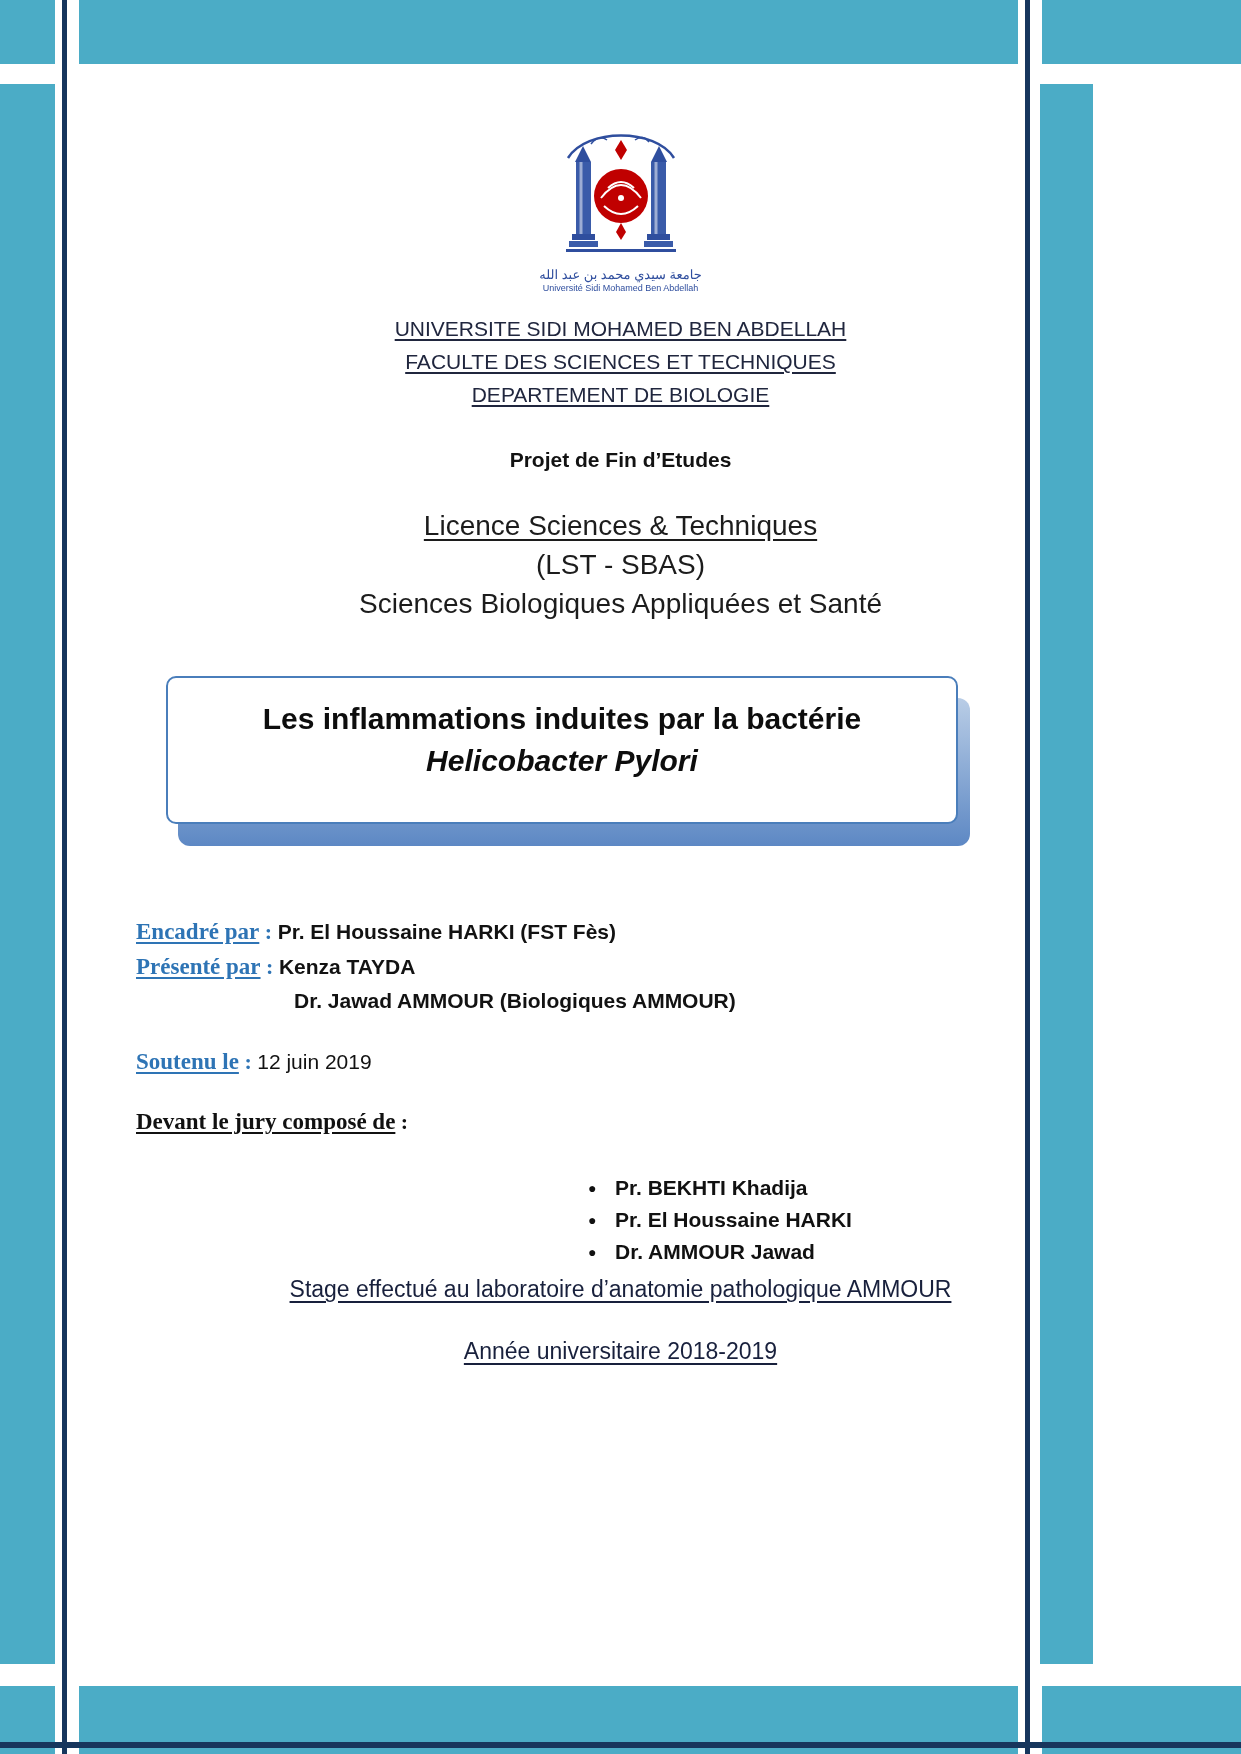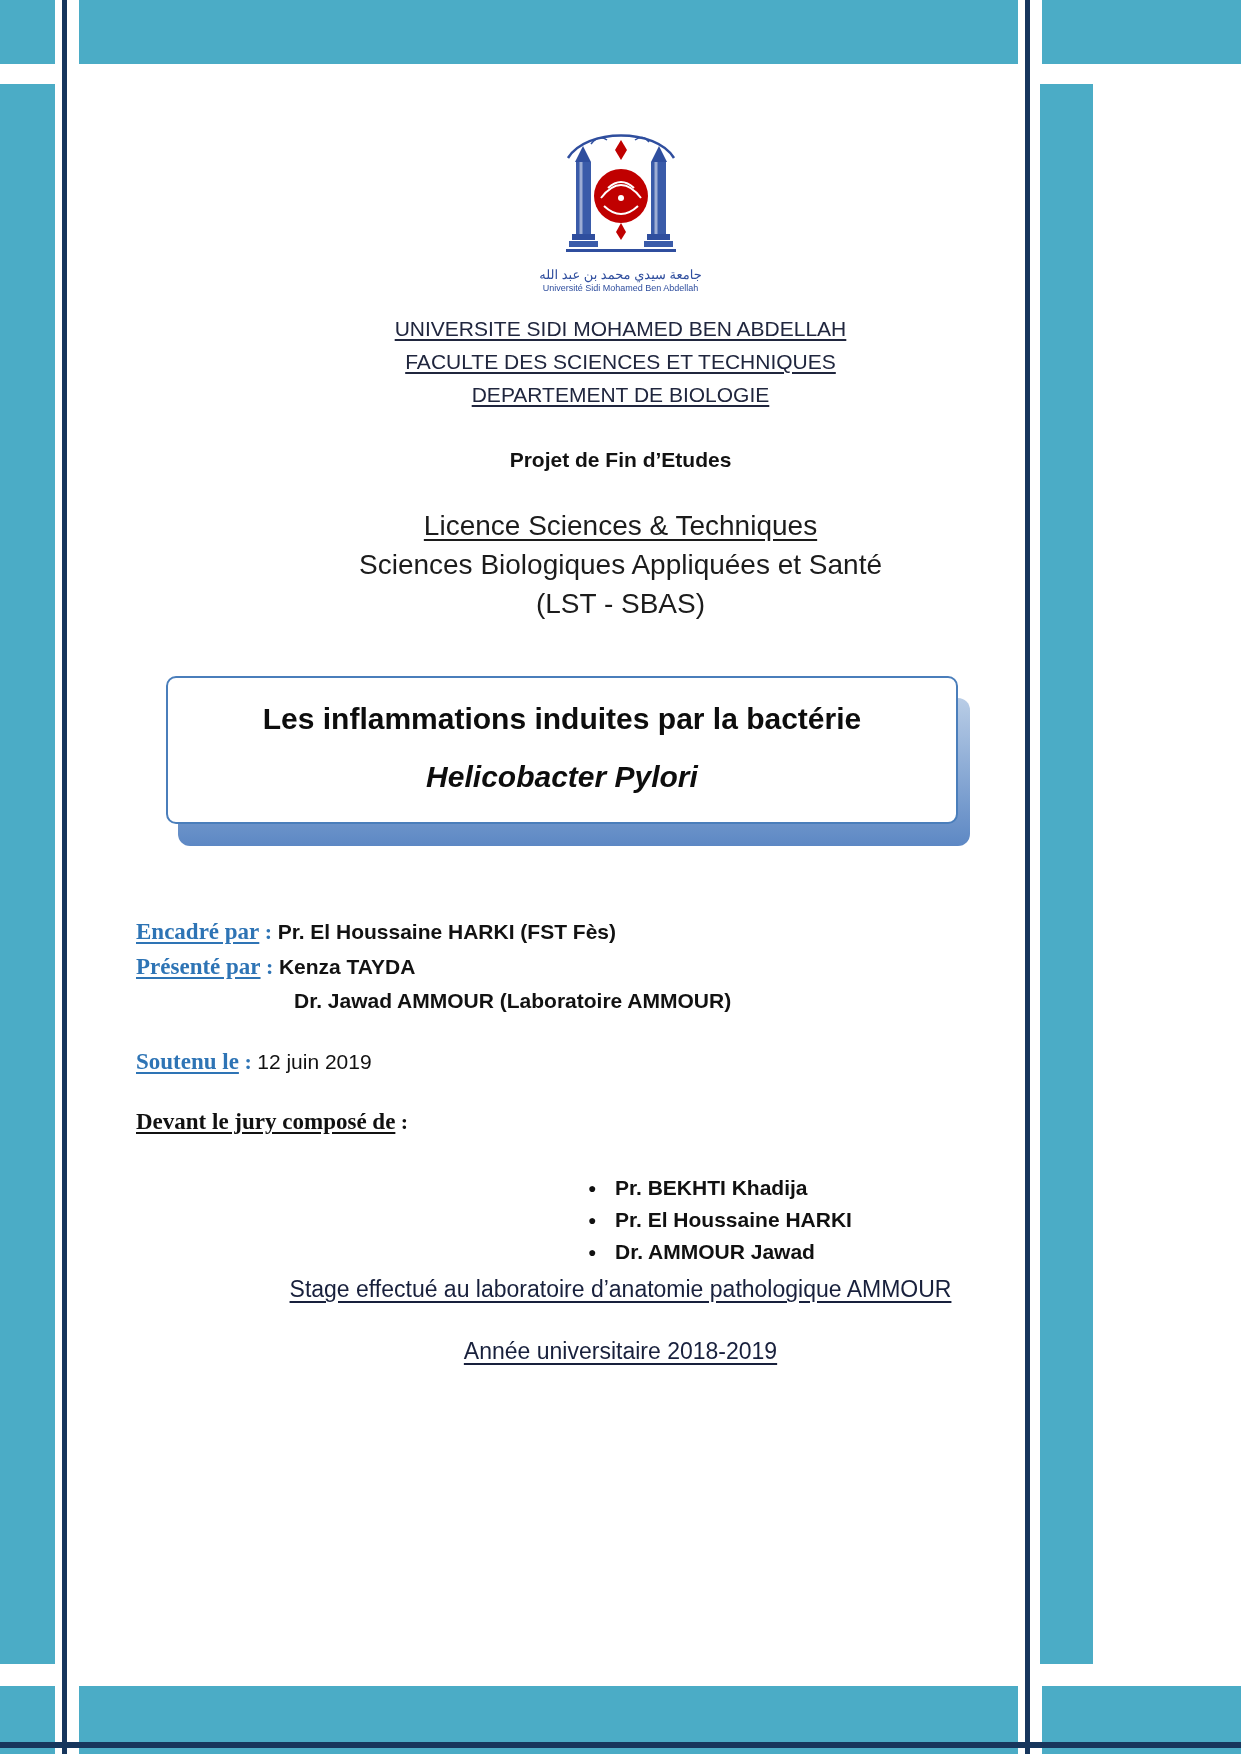--- a/index.html
+++ b/index.html
@@ -50,21 +50,21 @@
   .title-shadow{
     position:absolute;left:178px;top:698px;width:792px;height:148px;border-radius:12px;
     background:linear-gradient(180deg,var(--box-shadow-light,#B9CDE6) 0%,var(--box-shadow-dark,#5D88C4) 100%);
   }
   .title-box{
     position:absolute;left:166px;top:676px;width:788px;height:144px;
     background:#ffffff;border:2px solid var(--box-border,#4A7EBB);border-radius:10px;
     text-align:center;
   }
   .title-line1{margin-top:22px;font-size:30px;font-weight:700;color:#0d0d0d;line-height:38px;}
-  .title-line2{margin-top:20px;font-size:30px;font-weight:700;font-style:italic;color:#0d0d0d;line-height:38px;}
+  .title-line2{margin-top:4px;font-size:30px;font-weight:700;font-style:italic;color:#0d0d0d;line-height:38px;}
 
   
   .credits{position:absolute;left:136px;top:914px;width:860px;color:#111111;}
   .credit-line{margin:0;font-size:21px;line-height:35px;}
   .label{
     font-family:"Liberation Serif",serif;font-weight:700;font-size:23px;
     text-decoration:underline;text-underline-offset:3px;
   }
   .sep{font-family:"Liberation Serif",serif;font-weight:700;font-size:22px;}
   .blue{color:var(--label-blue,#2E74B5);}
@@ -141,34 +141,34 @@
   <div class="header">
     <div class="header-line">UNIVERSITE SIDI MOHAMED BEN ABDELLAH</div>
     <div class="header-line">FACULTE DES SCIENCES ET TECHNIQUES</div>
     <div class="header-line">DEPARTEMENT DE BIOLOGIE</div>
   </div>
 
   <div class="project-label">Projet de Fin d’Etudes</div>
 
   <div class="degree">
     <div class="degree-line underline">Licence Sciences &amp; Techniques</div>
+    <div class="degree-line">(LST - SBAS)</div>
     <div class="degree-line">Sciences Biologiques Appliquées et Santé</div>
-    <div class="degree-line">(LST - SBAS)</div>
   </div>
 
   <div class="title-shadow"></div>
   <div class="title-box">
     <div class="title-line1">Les inflammations induites par la bactérie</div>
     <div class="title-line2">Helicobacter Pylori</div>
   </div>
 
   <div class="credits">
     <p class="credit-line"><span class="label blue">Encadré par</span><span class="sep blue"> : </span><span class="val">Pr. El Houssaine HARKI (FST Fès)</span></p>
     <p class="credit-line"><span class="label blue">Présenté par</span><span class="sep blue"> : </span><span class="val">Kenza TAYDA</span></p>
-    <p class="credit-line second-supervisor"><span class="val">Dr. Jawad AMMOUR (Laboratoire AMMOUR)</span></p>
+    <p class="credit-line second-supervisor"><span class="val">Dr. Jawad AMMOUR (Biologiques AMMOUR)</span></p>
     <p class="credit-line soutenu"><span class="label blue">Soutenu le</span><span class="sep blue"> : </span><span class="val val-light">12 juin 2019</span></p>
     <p class="credit-line jury-label-line"><span class="label dark">Devant le jury composé de</span><span class="sep dark"> : </span></p>
   </div>
 
   <ul class="jury">
     <li class="jury-item"><span class="bullet">●</span><span>Pr. BEKHTI Khadija</span></li>
     <li class="jury-item"><span class="bullet">●</span><span>Pr. El Houssaine HARKI</span></li>
     <li class="jury-item"><span class="bullet">●</span><span>Dr. AMMOUR Jawad</span></li>
   </ul>
 

